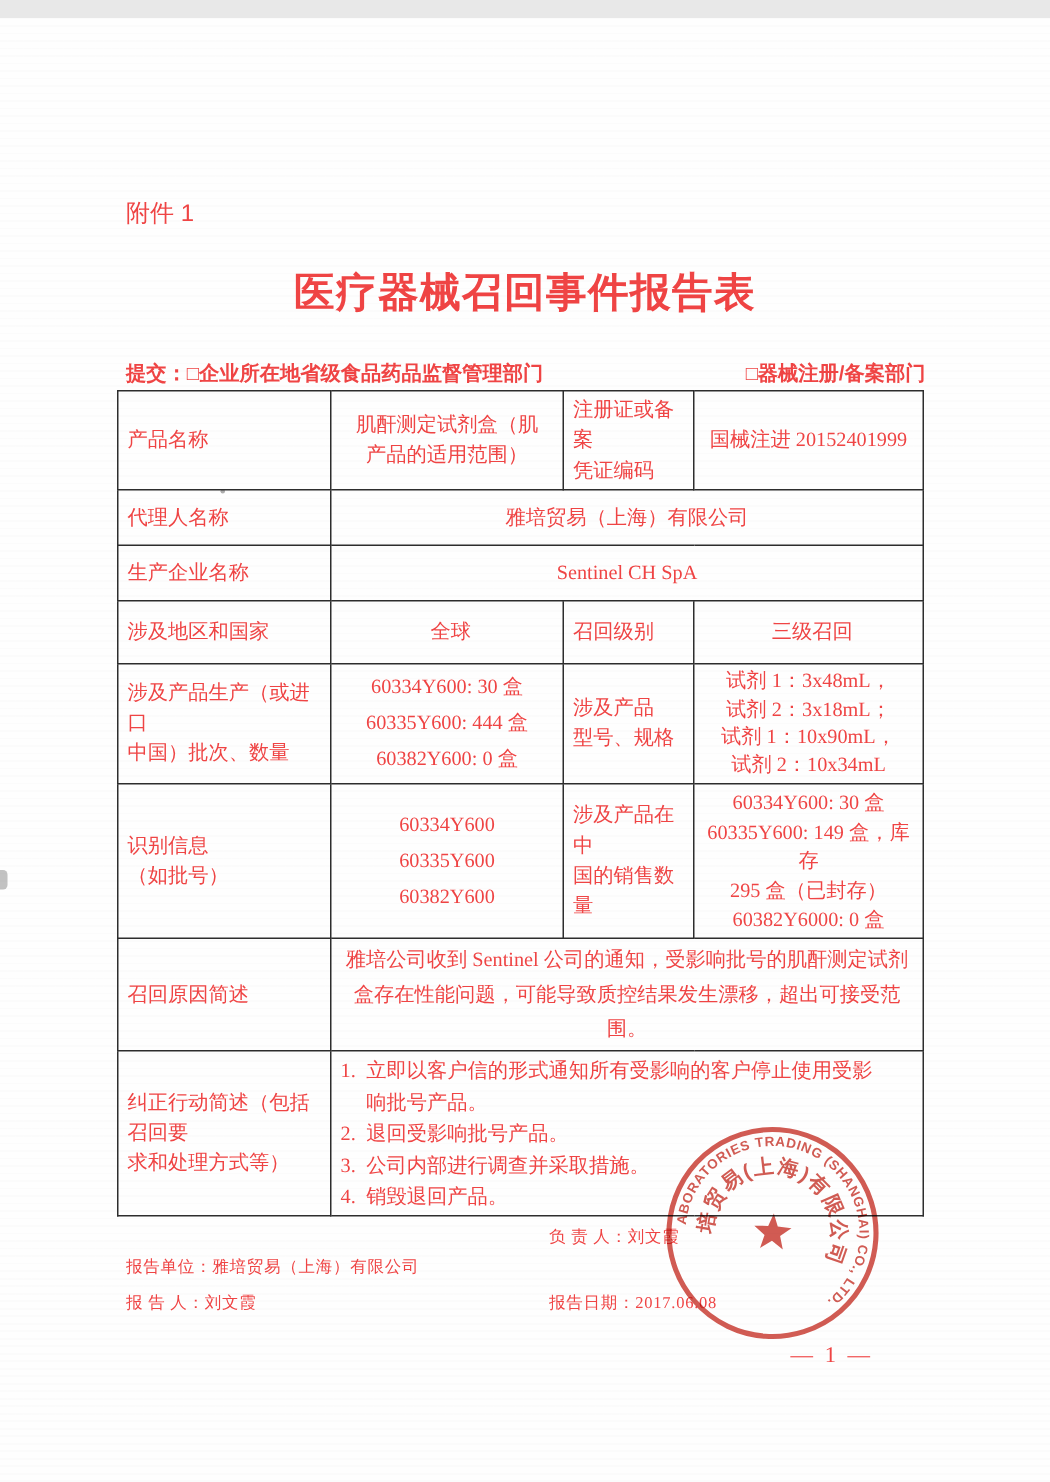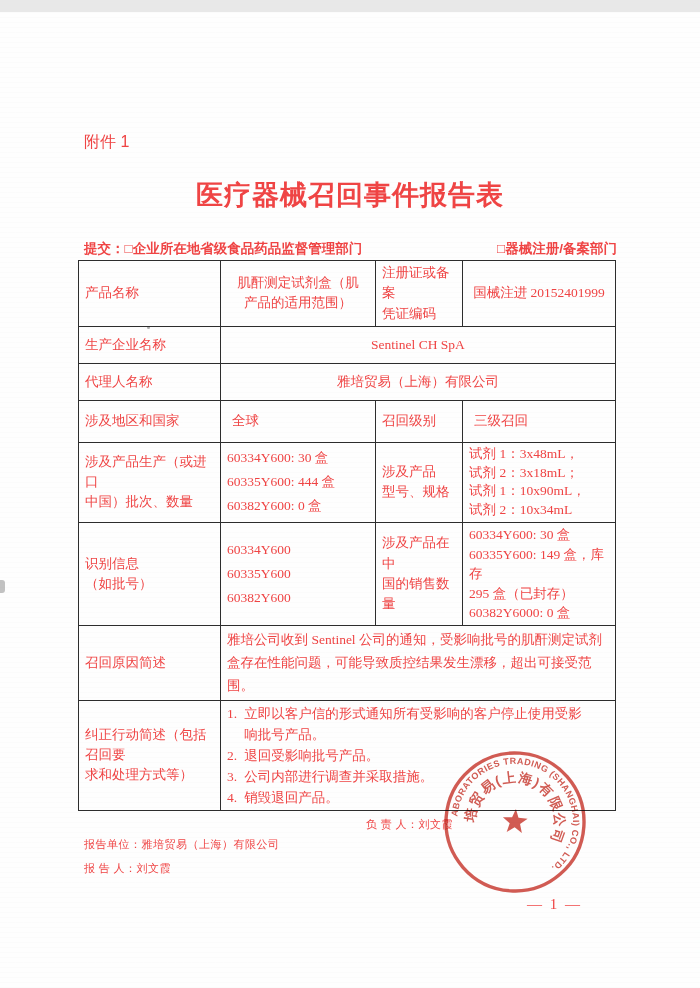--- a/index.html
+++ b/index.html
@@ -17,21 +17,21 @@
     font-family:Liberation Mono, monospace;}
   .submit-line{position:absolute;left:84px;top:228px;width:533px;
     display:flex;justify-content:space-between;font-size:13.5px;font-weight:600;
     font-family:"Liberation Sans","DejaVu Sans",sans-serif;}
   .submit-left{display:flex;}
   table.form{position:absolute;left:78px;top:248px;width:537px;
     border-collapse:collapse;table-layout:fixed;}
   table.form td{border:1.6px solid #2d2d2d;font-size:13.5px;vertical-align:middle;
     padding:2px 6px;overflow:hidden;}
   td.lab{white-space:pre-line;line-height:1.5;}
-  td.val{white-space:pre-line;line-height:1.5;}
+  td.val{white-space:pre-line;line-height:1.5;text-align:center;}
   td.center{text-align:center;}
   td.lh24{line-height:24px;padding-left:12px;}
   td.lh19{line-height:18.8px;padding-left:9px;padding-right:2px;}
   td.lh20{line-height:19.6px;padding-left:8px;padding-right:2px;}
   td.reason{line-height:1.72;padding:4px 11px;}
   td.actions{vertical-align:middle;padding:4px 6px 4px 34px;}
   .li{display:flex;gap:7px;line-height:1.56;font-size:13.5px;}
   .li .num{flex:0 0 auto;}
   .li .txt{flex:1;padding-right:14px;}
   .footer-line{position:absolute;font-size:11px;letter-spacing:.5px;}
@@ -73,26 +73,26 @@
     <tbody>
         <tr style="height:45px">
       <td class="lab">产品名称</td>
       <td class="val center">肌酐测定试剂盒（肌
 产品的适用范围）</td>
       <td class="lab">注册证或备案
 凭证编码</td>
       <td class="val center">国械注进 20152401999</td>
     </tr>
     <tr style="height:37px">
+      <td class="lab">代理人名称</td>
+      <td class="val center" colspan="3">雅培贸易（上海）有限公司</td>
+    </tr>
+    <tr style="height:37px">
       <td class="lab">生产企业名称</td>
       <td class="val center" colspan="3">Sentinel CH SpA</td>
-    </tr>
-    <tr style="height:37px">
-      <td class="lab">代理人名称</td>
-      <td class="val center" colspan="3">雅培贸易（上海）有限公司</td>
     </tr>
     <tr style="height:42px">
       <td class="lab">涉及地区和国家</td>
       <td class="val" style="padding-left:11px">全球</td>
       <td class="lab">召回级别</td>
       <td class="val" style="padding-left:11px">三级召回</td>
     </tr>
     <tr style="height:75px">
       <td class="lab">涉及产品生产（或进口
 中国）批次、数量</td>
@@ -144,20 +144,21 @@
           <span class="txt">销毁退回产品。</span>
         </div>
       </td>
     </tr>
   </tbody>
     </table>
 
   <div class="footer-line" style="left:84px;top:825px"><span>报告单位：</span><span>雅培贸易（上海）有限公司</span></div>
   <div class="footer-line" style="left:84px;top:849px"><span>报 告 人：</span><span>刘文霞</span></div>
   <div class="footer-line" style="left:366px;top:805px"><span>负 责 人：</span><span>刘文霞</span></div>
+  <div class="footer-line" style="left:366px;top:849px"><span>报告日期：</span><span>2017.06.08</span></div>
 
   <div class="page-number">— 1 —</div>
 
   <svg class="stamp" viewBox="0 0 176 176">
     <g transform="rotate(4 88 88)" fill="#c8372d">
       <circle cx="88" cy="88" r="69" fill="none" stroke-width="3.4" stroke="#c8372d"></circle>
       <defs>
         <path id="ringPath" d="M88,88 m-58,0 a58,58 0 1,1 116,0 a58,58 0 1,1 -116,0"></path>
         <path id="innerPath" d="M88,88 m-40,0 a40,40 0 1,1 80,0 a40,40 0 1,1 -80,0"></path>
       </defs>

